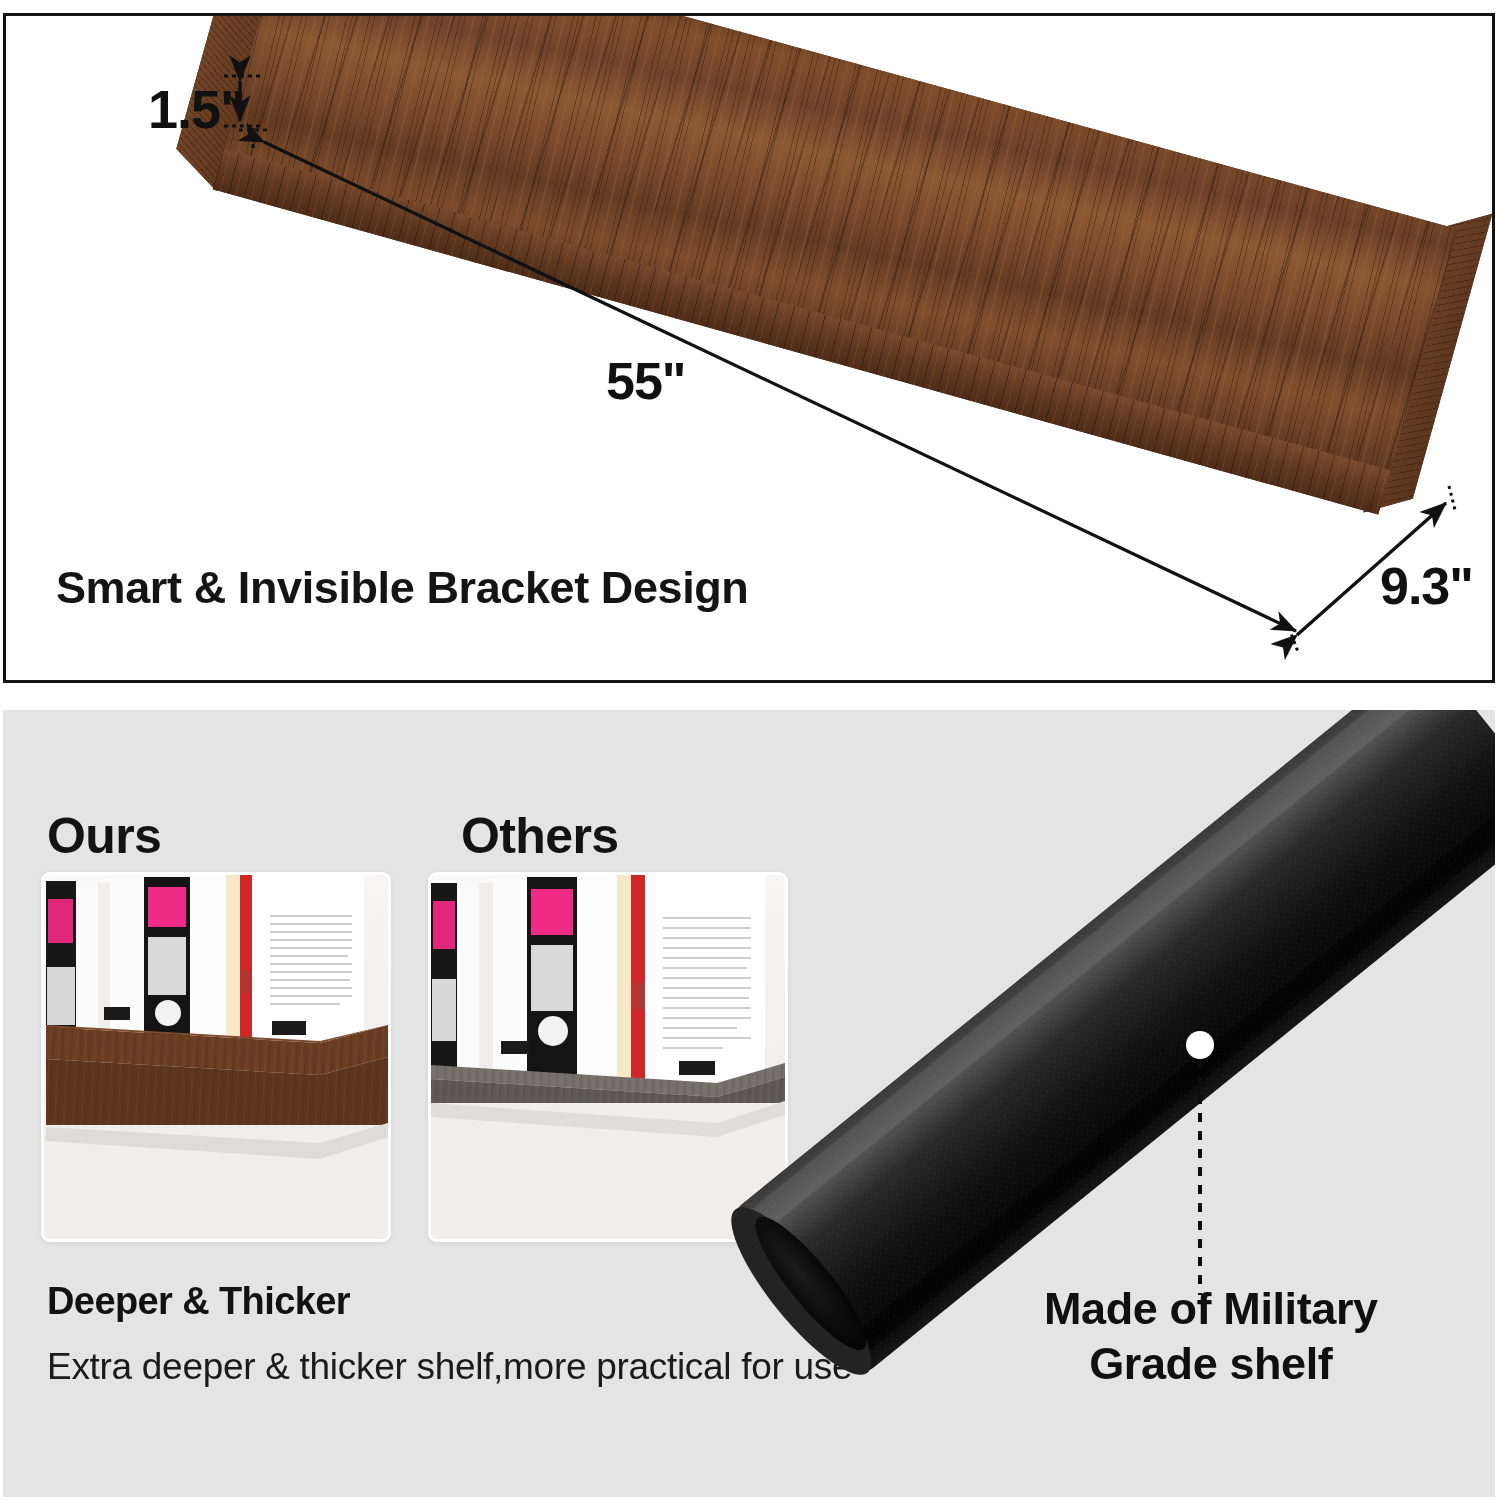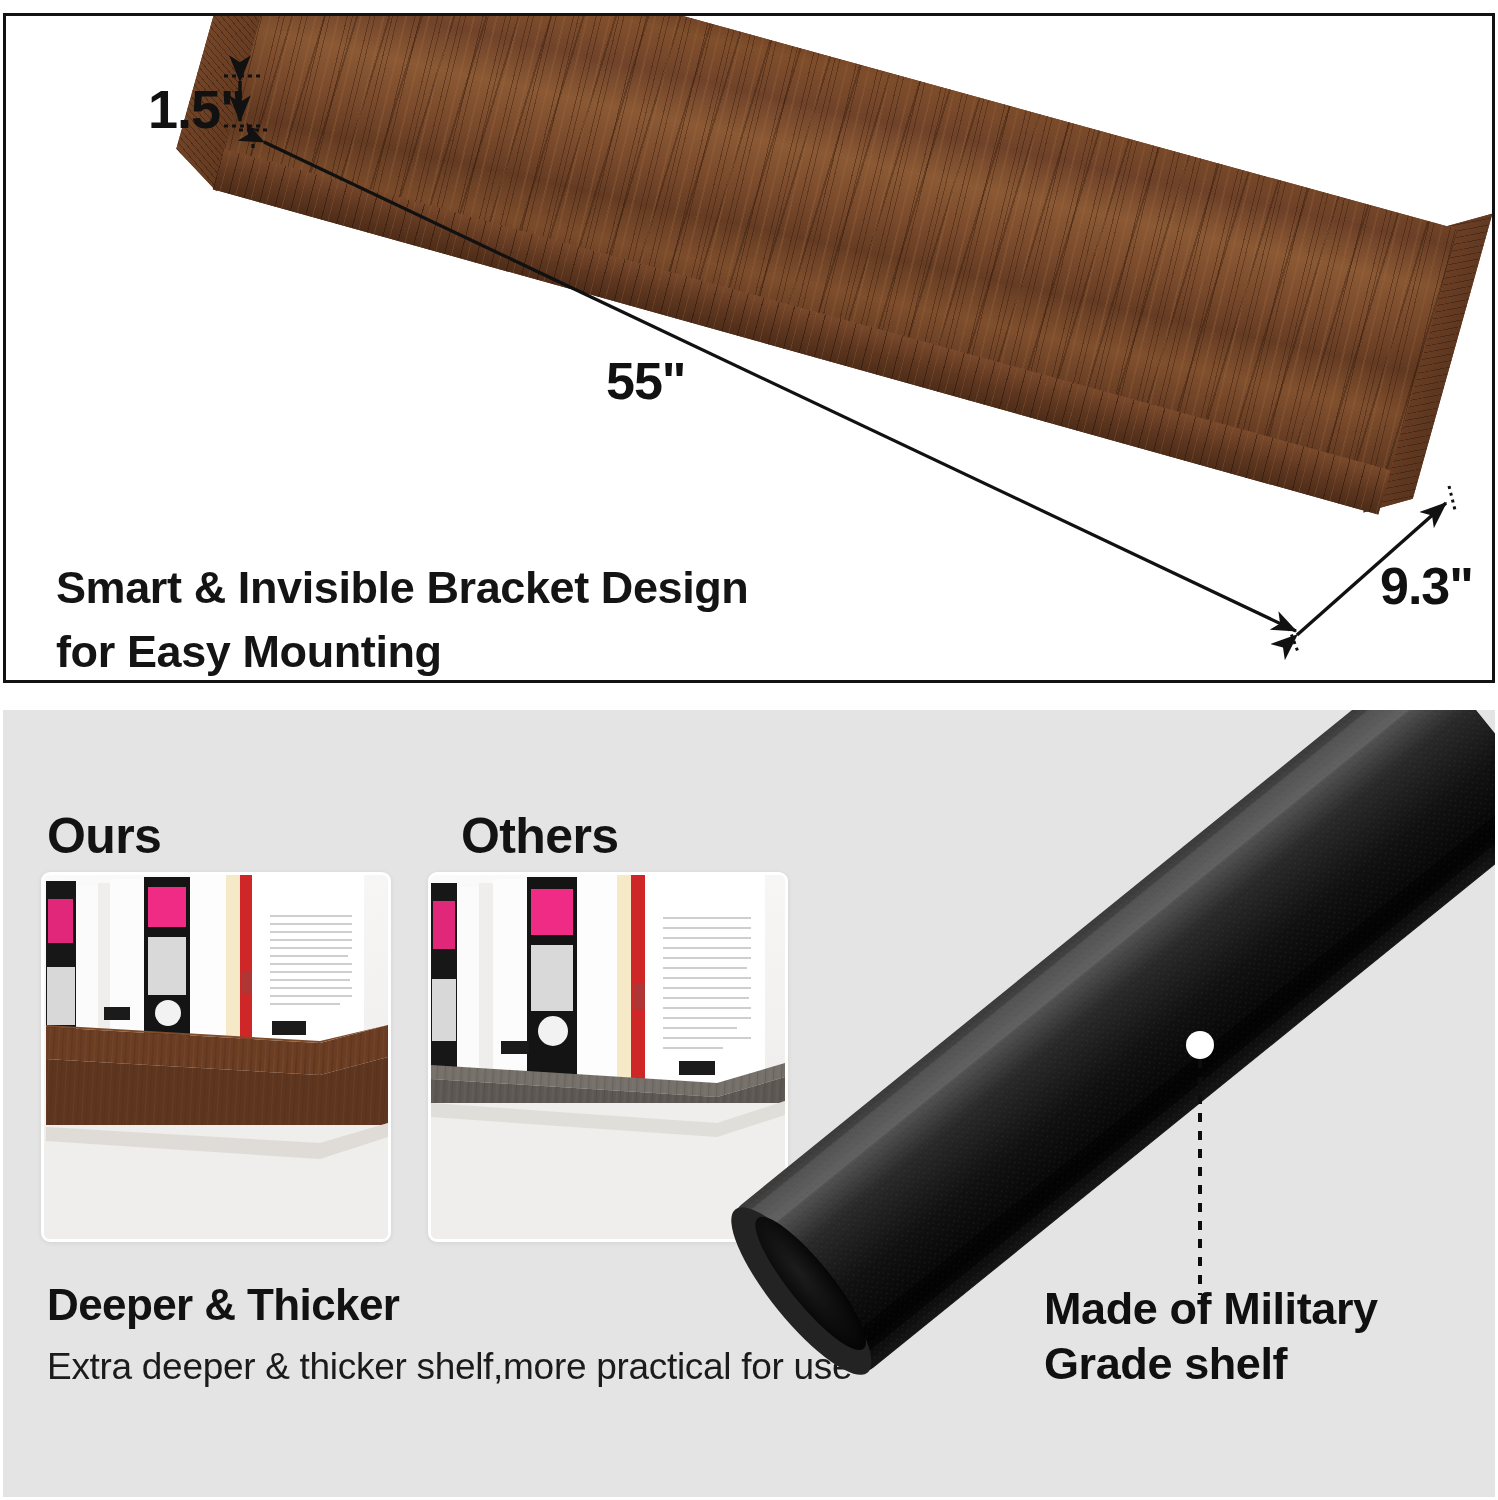--- a/index.html
+++ b/index.html
@@ -155,41 +155,41 @@
     border: 3px solid #ffffff;
   }
   #photo-ours   { left: 38px;  top: 162px; width: 350px; height: 370px; }
   #photo-others { left: 425px; top: 162px; width: 360px; height: 370px; }
 
   .wallbg { position:absolute; inset:0; background:linear-gradient(160deg,#fbfafa 0%,#f2f1ef 55%,#e9e8e6 100%); }
 
   .cap-head {
     position: absolute;
     left: 44px; top: 570px;
-    font-size: 44px; font-weight: 700; color:#121212;
+    font-size: 38px; font-weight: 700; color:#121212;
     letter-spacing:-0.6px;
   }
   .cap-sub {
     position: absolute;
     left: 44px; top: 636px;
     font-size: 37px; color:#1b1b1b;
     letter-spacing:-0.3px;
   }
 
   
   .rod-layer { position:absolute; inset:0; }
 
   .rod-caption {
     position: absolute;
     left: 1044px; top: 1282px;
     font-size: 45px; font-weight: 700;
     line-height: 1.22; color:#101010;
     letter-spacing:-0.4px;
   }
-  .rod-caption span { display:block; }
+  .rod-caption span { display:block;text-align:center; }
 </style>
 </head>
 <body>
 
 <div class="page">
 
   <div class="top-panel">
 
     <div class="shelf-stage">
       <div class="board-wrap">
@@ -229,21 +229,20 @@
       </g>
     </svg>
 
     <div class="dim-label" id="lbl-thickness">1.5"</div>
     <div class="dim-label" id="lbl-length">55"</div>
     <div class="dim-label" id="lbl-depth">9.3"</div>
 
 
     <div class="headline">
       <span>Smart &amp; Invisible Bracket Design</span>
-      <span>for Easy Mounting</span>
     </div>
   </div>
 
   <div class="bottom-panel">
 
     <div class="cmp-title" id="title-ours">Ours</div>
     <div class="cmp-title" id="title-others">Others</div>
 
     <div class="photo" id="photo-ours">
       <div class="wallbg"></div>

